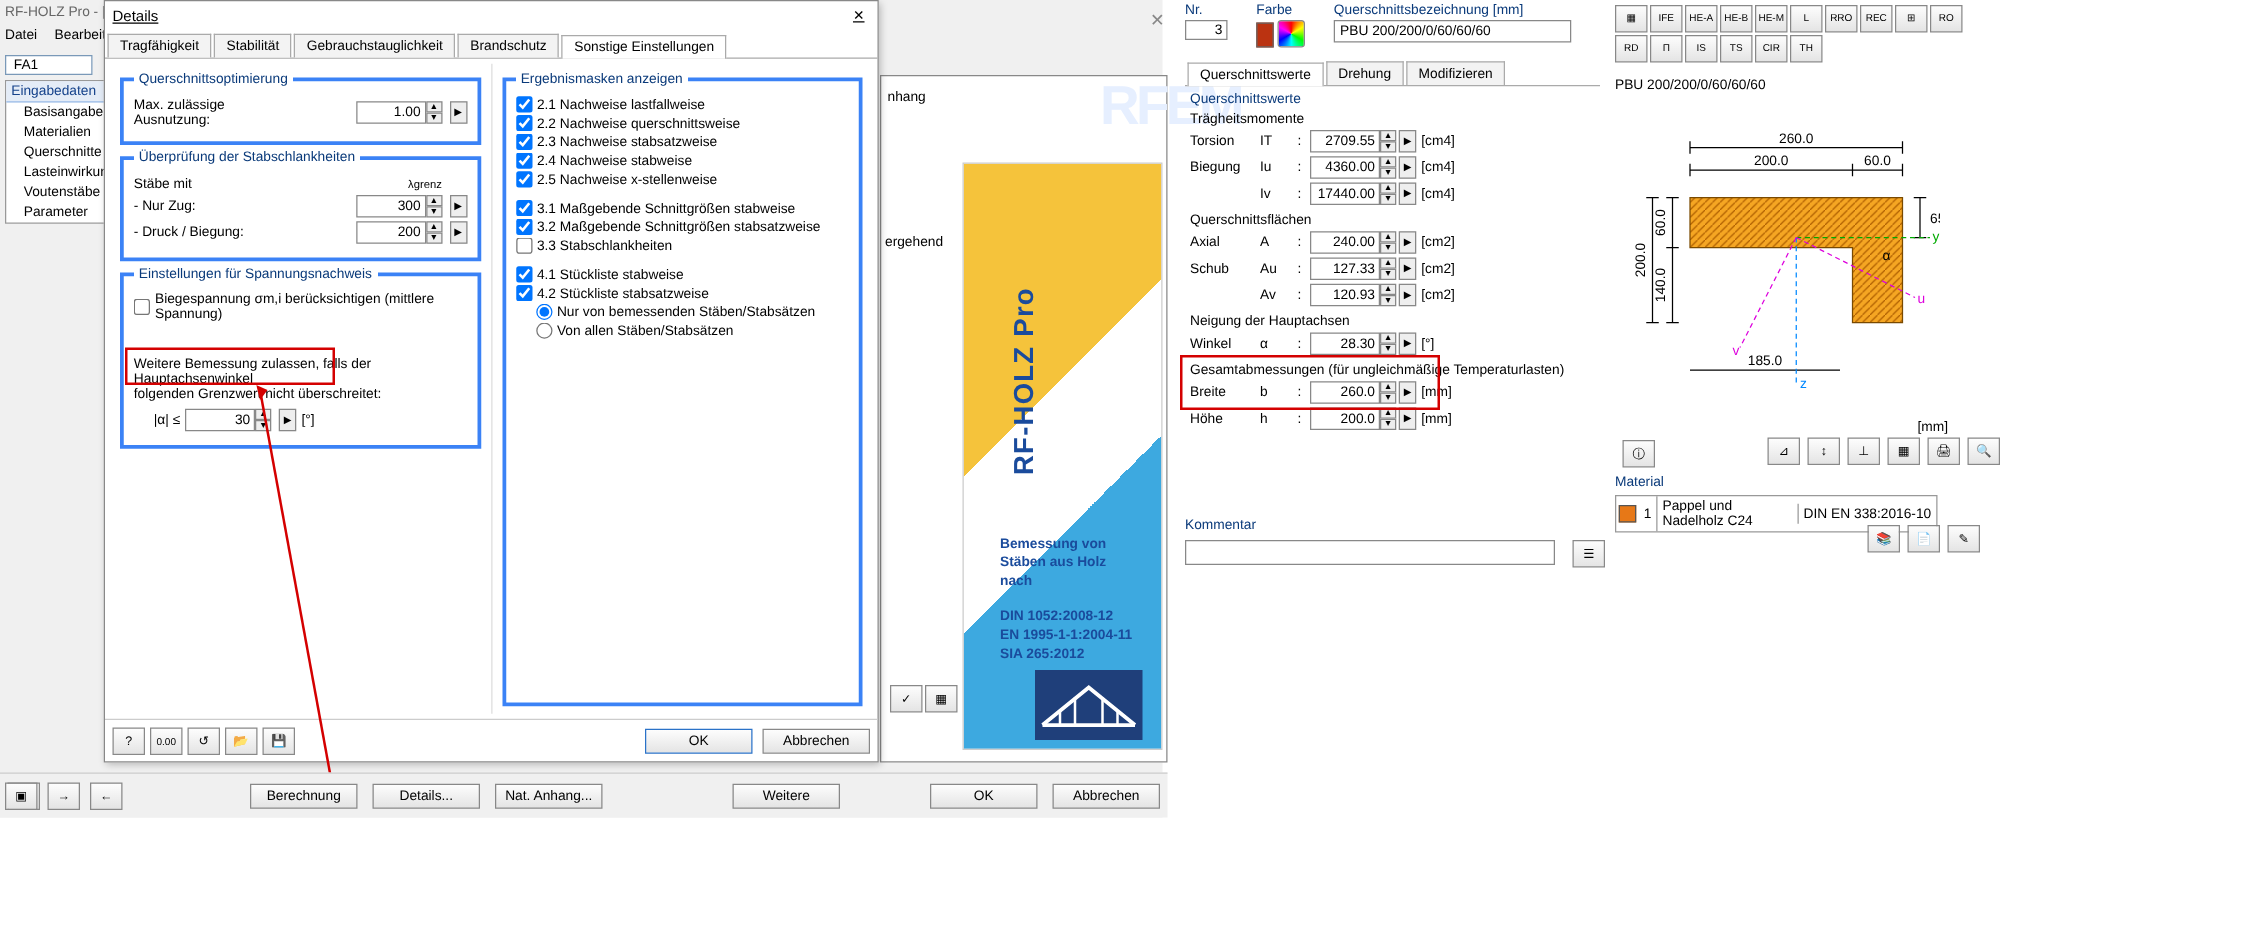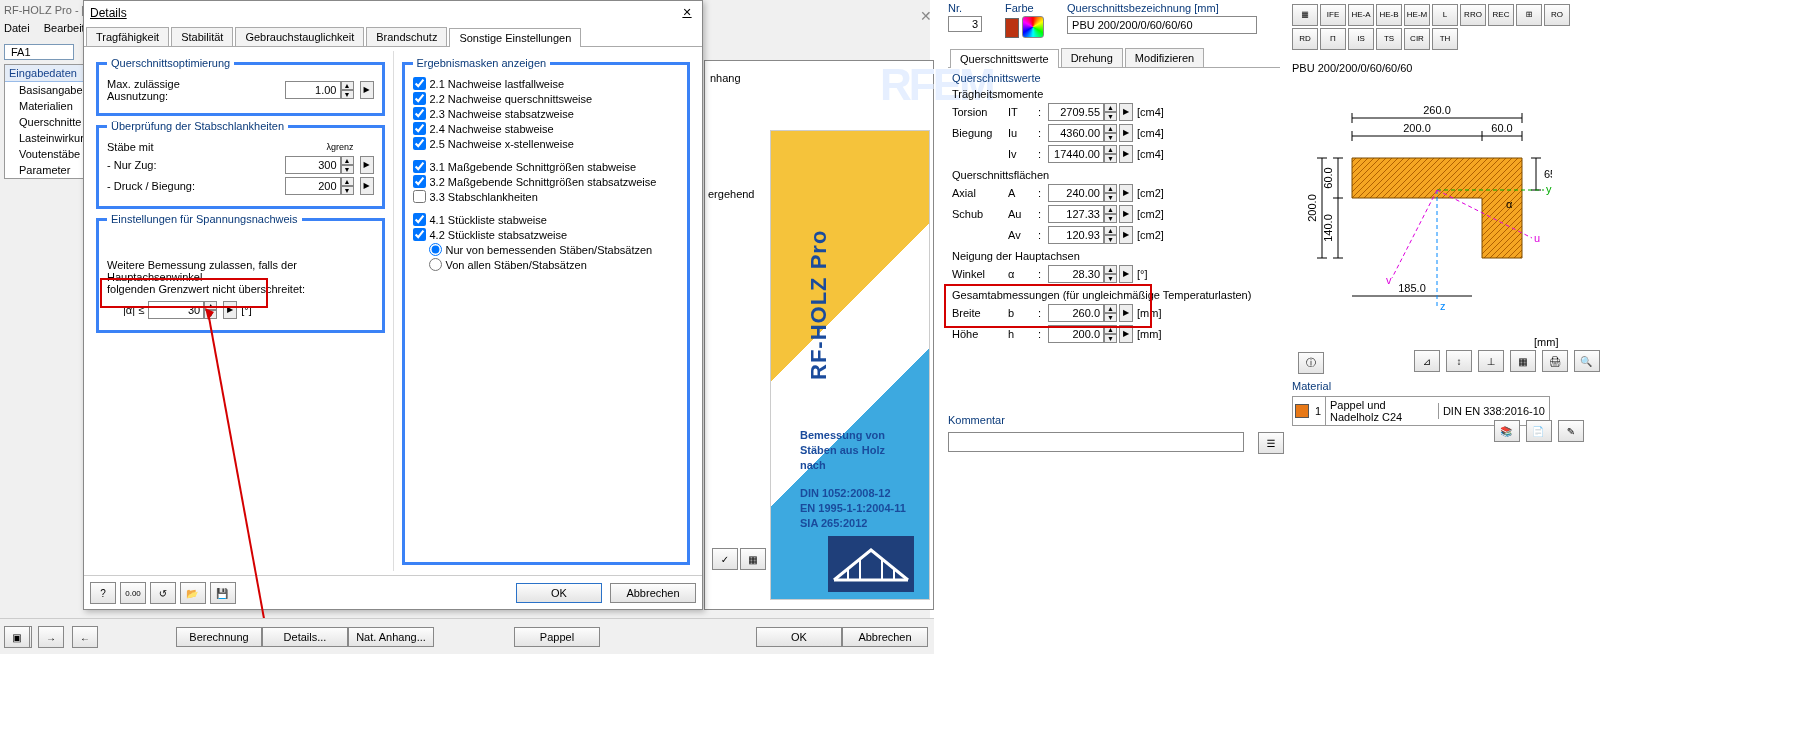--- a/index.html
+++ b/index.html
@@ -38,21 +38,21 @@
 .details-footer { display:flex; align-items:center; padding:6px; border-top:1px solid #ccc; }
 .red-box { position:absolute; left:100px; top:278px; width:168px; height:30px; border:2px solid #d40000; pointer-events:none; }
 .red-hl { position:absolute; border:2px solid #d40000; pointer-events:none; }
 .red-arrow { position:absolute; left:205px; top:308px; width:70px; height:320px; pointer-events:none; }
 .mid-panel { position:absolute; left:704px; top:60px; width:230px; height:550px; background:#fff; border:1px solid #888; }
 .mid-img { position:absolute; left:770px; top:130px; width:160px; height:470px; background:linear-gradient(135deg,#f5c33b 0%,#f5c33b 40%,#fff 40%,#fff 60%,#3da9e0 60%); border:1px solid #ccc; }
 .rf-logo-text { position:absolute; left:806px; top:126px; transform:rotate(-90deg); transform-origin:left top; font-size:22px; font-weight:bold; color:#1a4b9c; letter-spacing:1px; }
 .rf-fem { position:absolute; left:880px; top:60px; font-size:44px; font-weight:bold; color:#e6efff; letter-spacing:-3px; }
 .blue-desc { position:absolute; left:800px; top:428px; color:#1a4b9c; font-weight:bold; line-height:1.35; font-size:10px; }
 .logo-bridge { position:absolute; left:828px; top:536px; width:86px; height:56px; background:#1f3f7a; }
-.bot-bar { position:absolute; left:0; top:618px; width:934px; height:36px; background:#f0f0f0; border-top:1px solid #ccc; display:flex; align-items:center; padding:4px 6px; gap:0; }
+.bot-bar { position:absolute; left:0; top:618px; width:934px; height:36px; background:#f0f0f0; border-top:1px solid #ccc; display:flex; align-items:center; padding:4px 6px; gap:12px; }
 .corner-btns { position:absolute; left:4px; top:626px; display:flex; gap:4px; }
 
 
 .right-pane { position:absolute; left:944px; top:0; width:340px; height:460px; }
 .rp-hdr { display:flex; gap:23px; padding:2px 4px; align-items:flex-start; }
 .rp-label { color:#0a3a7a; display:block; margin-bottom:2px; }
 .rp-tabs { margin:4px 4px 0; }
 .rp-body { padding:4px 8px; }
 .val-row { display:flex; align-items:center; margin:3px 0; }
 .val-row .lab { width:56px; }
@@ -181,20 +181,24 @@
               <span class="spin-btns">
                 <span>▲</span>
                 <span>▼</span>
               </span>
             </span>
             <span class="arrow-r">▶</span>
         </div>
       </fieldset>
       <fieldset>
         <legend>Einstellungen für Spannungsnachweis</legend>
+        <label class="chk">
+            <input type="checkbox" style="">
+            <span>Biegespannung σm,i berücksichtigen (mittlere Spannung)</span>
+          </label>
         <div style="margin-top:28px"><span>Weitere Bemessung zulassen, falls der Hauptachsenwinkel</span><br><span>folgenden Grenzwert nicht überschreitet:</span></div>
         <div class="row" style="margin-top:6px;padding-left:16px">
           <span>|α| ≤</span>
           <span class="spin">
               <input class="num-in" value="30" style="">
               <span class="spin-btns">
                 <span>▲</span>
                 <span>▼</span>
               </span>
             </span>
@@ -278,21 +282,21 @@
     <polygon points="0,0 9,4 3,12" fill="#d40000"></polygon>
   </svg>
 
 <div class="bot-bar">
   <span class="icon-btn">?</span>
   <span style="width:140px"></span>
   <div class="btn w80">Berechnung</div>
   <div class="btn w80">Details...</div>
   <div class="btn w80">Nat. Anhang...</div>
   <span style="width:80px"></span>
-  <div class="btn w80">Pappel</div>
+  <div class="btn w80">Weitere</div>
   <div style="flex:1"></div>
   <div class="btn w80">OK</div>
   <div class="btn w80">Abbrechen</div>
 </div>
 <div class="corner-btns">
   <span class="icon-btn">▣</span>
   <span class="icon-btn">→</span>
   <span class="icon-btn">←</span>
 </div>
 

